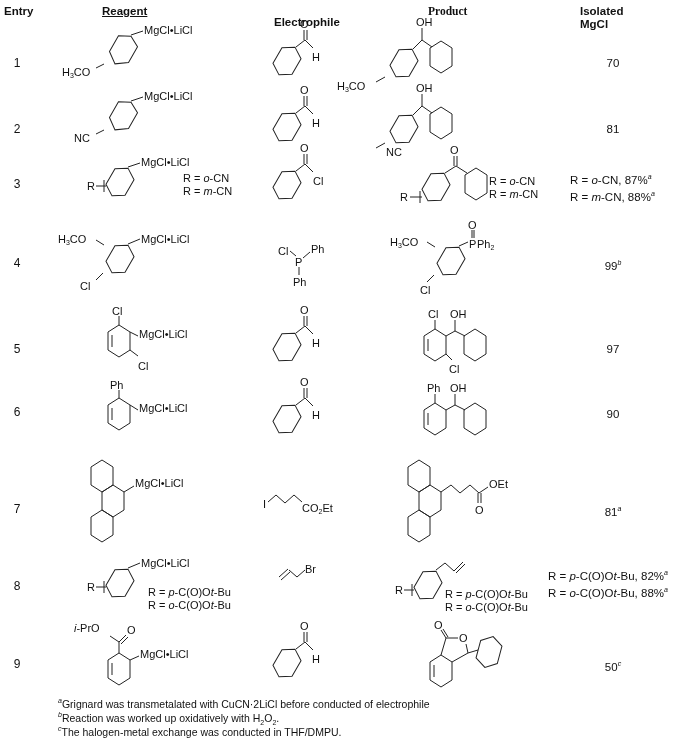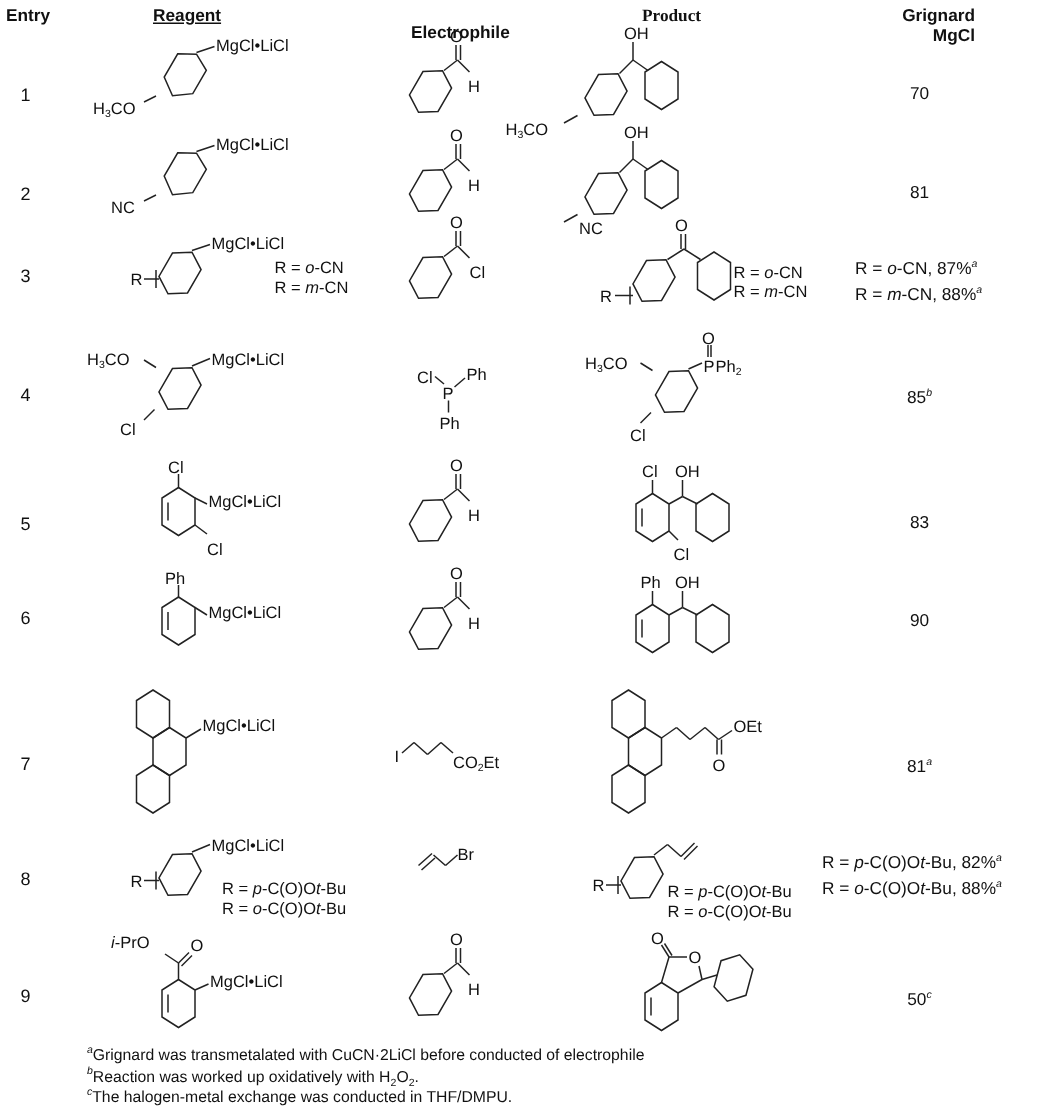--- a/index.html
+++ b/index.html
@@ -1,36 +1,36 @@
 <!DOCTYPE html>
 <html><head>
 <meta charset="utf-8">
 <style>
   html,body{margin:0;padding:0;background:#fff;}
   body{width:700px;height:740px;position:relative;overflow:hidden;font-family:"Liberation Sans",sans-serif;color:#111;}
   .abs{position:absolute;}
-  .hdr{font-weight:bold;font-size:11.5px;text-align:right;line-height:13px;}
+  .hdr{font-weight:bold;font-size:11.5px;text-align:left;line-height:13px;}
   .entry{font-size:12px;text-align:center;width:20px;}
   .yield{font-size:11.5px;text-align:center;width:150px;line-height:14px;}
   svg.mol{position:absolute;overflow:visible;}
   svg.mol line, svg.mol polyline, svg.mol polygon, svg.mol path{stroke:#222;stroke-width:1;fill:none;}
   svg.mol text{font-family:"Liberation Sans",sans-serif;font-size:11px;fill:#111;}
   .note{font-size:10.5px;line-height:14px;}
   sup{font-size:7px;font-style:italic;}
   sub{font-size:7px;}
 </style>
 </head>
 <body>
 
 <div class="abs hdr" style="left:4px;top:5px;">Entry</div>
 <div class="abs hdr" style="left:102px;top:5px;text-decoration:underline;">Reagent</div>
 <div class="abs hdr" style="left:274px;top:16px;">Electrophile</div>
 <div class="abs hdr" style="left:428px;top:5px;font-family:Liberation Serif, serif;">Product</div>
 <div class="abs hdr" style="left:580px;top:5px;width:70px;">
-  <div>Grignard</div>
+  <div>Isolated</div>
   <div>MgCl</div>
 </div>
 
 <div class="abs entry" style="left:7px;top:56px;">1</div>
 <div class="abs entry" style="left:7px;top:122px;">2</div>
 <div class="abs entry" style="left:7px;top:177px;">3</div>
 <div class="abs entry" style="left:7px;top:256px;">4</div>
 <div class="abs entry" style="left:7px;top:342px;">5</div>
 <div class="abs entry" style="left:7px;top:405px;">6</div>
 <div class="abs entry" style="left:7px;top:502px;">7</div>
@@ -144,21 +144,21 @@
   <text x="469" y="248">P</text>
   <text x="477" y="248">Ph<tspan font-size="7" dy="2">2</tspan></text>
   <line x1="472" y1="238" x2="472" y2="230"></line>
     <line x1="474" y1="238" x2="474" y2="230"></line>
   <text x="468" y="229">O</text>
   <line x1="435" y1="247" x2="427" y2="242"></line>
   <text x="390" y="246">H<tspan font-size="7" dy="2">3</tspan><tspan dy="-2">CO</tspan></text>
   <line x1="434" y1="275" x2="427" y2="282"></line>
   <text x="420" y="294">Cl</text>
 </svg>
-<div class="abs yield" style="left:538px;top:256px;"><span>85</span><sup>b</sup></div>
+<div class="abs yield" style="left:538px;top:256px;"><span>99</span><sup>b</sup></div>
 
 <svg class="mol" style="left:0;top:0;" width="700" height="740">
   <polygon points="130,332 130,350 119,357 108,350 108,332 119,325"></polygon>
   <line x1="112" y1="335" x2="112" y2="347"></line>
     <line x1="126" y1="335" x2="126" y2="347" stroke-opacity="0"></line>
   <line x1="119" y1="325" x2="119" y2="316"></line>
   <text x="112" y="315">Cl</text>
   <line x1="130" y1="332" x2="138" y2="336"></line>
   <text x="139" y="338">MgCl•LiCl</text>
   <line x1="130" y1="350" x2="138" y2="356"></line>
@@ -175,21 +175,21 @@
   <line x1="435" y1="329" x2="435" y2="320"></line>
   <text x="428" y="318">Cl</text>
   <line x1="446" y1="336" x2="455" y2="331"></line>
   <line x1="455" y1="331" x2="455" y2="320"></line>
   <text x="450" y="318">OH</text>
   <line x1="455" y1="331" x2="465" y2="336"></line>
   <polygon points="486,336 486,354 475,361 464,354 464,336 475,329"></polygon>
   <line x1="446" y1="354" x2="452" y2="360"></line>
   <text x="449" y="373">Cl</text>
 </svg>
-<div class="abs yield" style="left:538px;top:342px;">83</div>
+<div class="abs yield" style="left:538px;top:342px;">97</div>
 
 <svg class="mol" style="left:0;top:0;" width="700" height="740">
   <polygon points="130,405 130,423 119,430 108,423 108,405 119,398"></polygon>
   <line x1="112" y1="408" x2="112" y2="420"></line>
   <line x1="119" y1="398" x2="119" y2="390"></line>
   <text x="110" y="389">Ph</text>
   <line x1="130" y1="405" x2="138" y2="410"></line>
   <text x="139" y="412">MgCl•LiCl</text>
   <polygon points="298,410 298,428 287,435 276,428 276,410 287,403" transform="rotate(30 287 419)"></polygon>
   <line x1="296" y1="405" x2="305" y2="398"></line>

